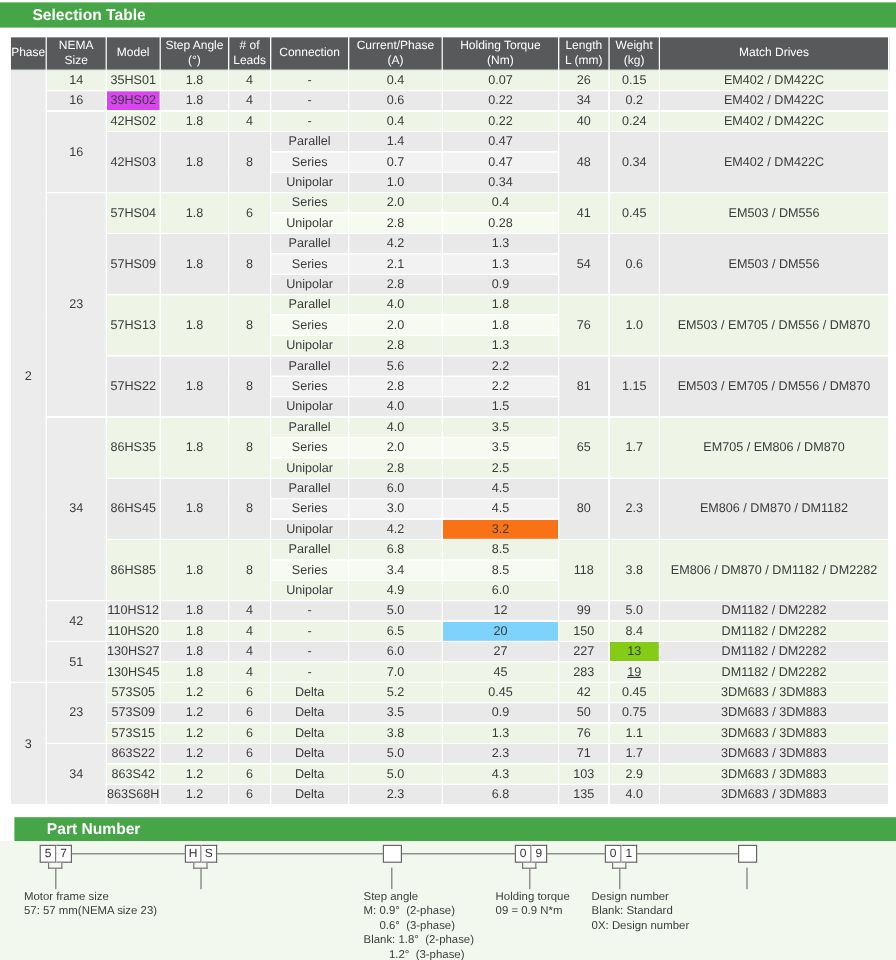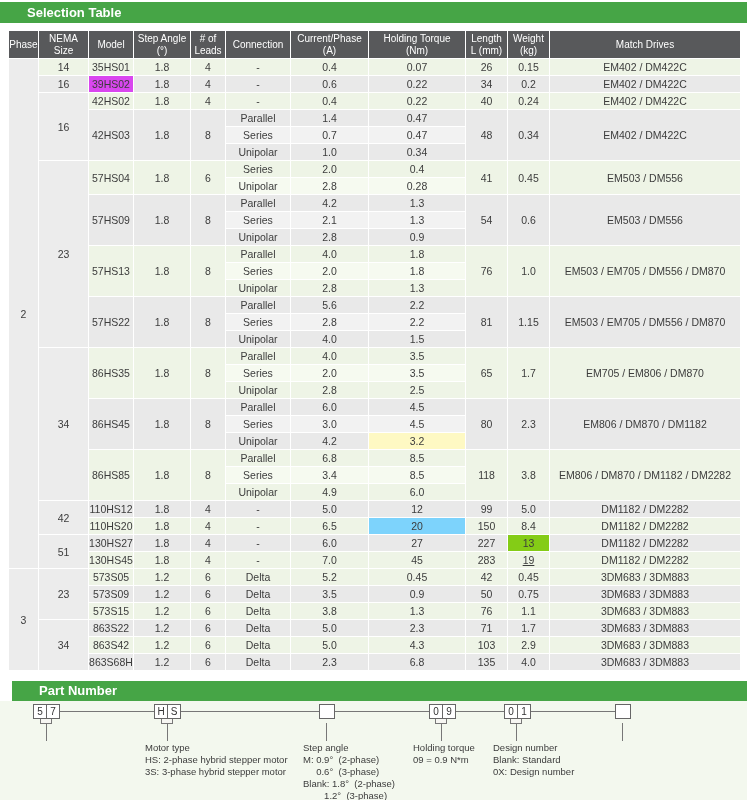--- a/index.html
+++ b/index.html
@@ -290,21 +290,21 @@
           <td rowspan="3" style="background: rgb(233, 233, 233);">EM806 / DM870 / DM1182</td>
         </tr>
         <tr>
           <td style="background: rgb(242, 242, 242);">Series</td>
           <td style="background: rgb(242, 242, 242);">3.0</td>
           <td style="background: rgb(242, 242, 242);">4.5</td>
         </tr>
         <tr>
           <td style="background: rgb(233, 233, 233);">Unipolar</td>
           <td style="background: rgb(233, 233, 233);">4.2</td>
-          <td style="background: #fef9c3;">3.2</td>
+          <td style="background: #f97316;">3.2</td>
         </tr>
         <tr>
           <td rowspan="3" style="background: rgb(238, 244, 230);">86HS85</td>
           <td rowspan="3" style="background: rgb(238, 244, 230);">1.8</td>
           <td rowspan="3" style="background: rgb(238, 244, 230);">8</td>
           <td style="background: rgb(238, 244, 230);">Parallel</td>
           <td style="background: rgb(238, 244, 230);">6.8</td>
           <td style="background: rgb(238, 244, 230);">8.5</td>
           <td rowspan="3" style="background: rgb(238, 244, 230);">118</td>
           <td rowspan="3" style="background: rgb(238, 244, 230);">3.8</td>
@@ -472,19 +472,19 @@
       <div class="pn-box" style="left: 504px;">
         <span class="pn-cell first">0</span>
         <span class="pn-cell">1</span>
       </div>
       <div class="pn-tab" style="left: 510px;"></div>
       <div class="pn-vline" style="left: 516px;"></div>
       <div class="pn-box" style="left: 615px;">
         <span class="pn-cell first single"></span>
       </div>
       <div class="pn-vline" style="left: 622px;"></div>
-      <div class="pn-legend" style="left: 145px;"><div>Motor type</div><div>HS: 2-phase hybrid stepper motor</div><div>3S: 3-phase hybrid stepper motor</div></div>
+      <div class="pn-legend" style="left: 20px;"><div>Motor frame size</div><div>57: 57 mm(NEMA size 23)</div></div>
       <div class="pn-legend" style="left: 303px;"><div>Step angle</div><div>M: 0.9°  (2-phase)</div><div>     0.6°  (3-phase)</div><div>Blank: 1.8°  (2-phase)</div><div>        1.2°  (3-phase)</div></div>
       <div class="pn-legend" style="left: 413px;"><div>Holding torque</div><div>09 = 0.9 N*m</div></div>
       <div class="pn-legend" style="left: 493px;"><div>Design number</div><div>Blank: Standard</div><div>0X: Design number</div></div>
     </div>
 
 </div>
 
 </body></html>

